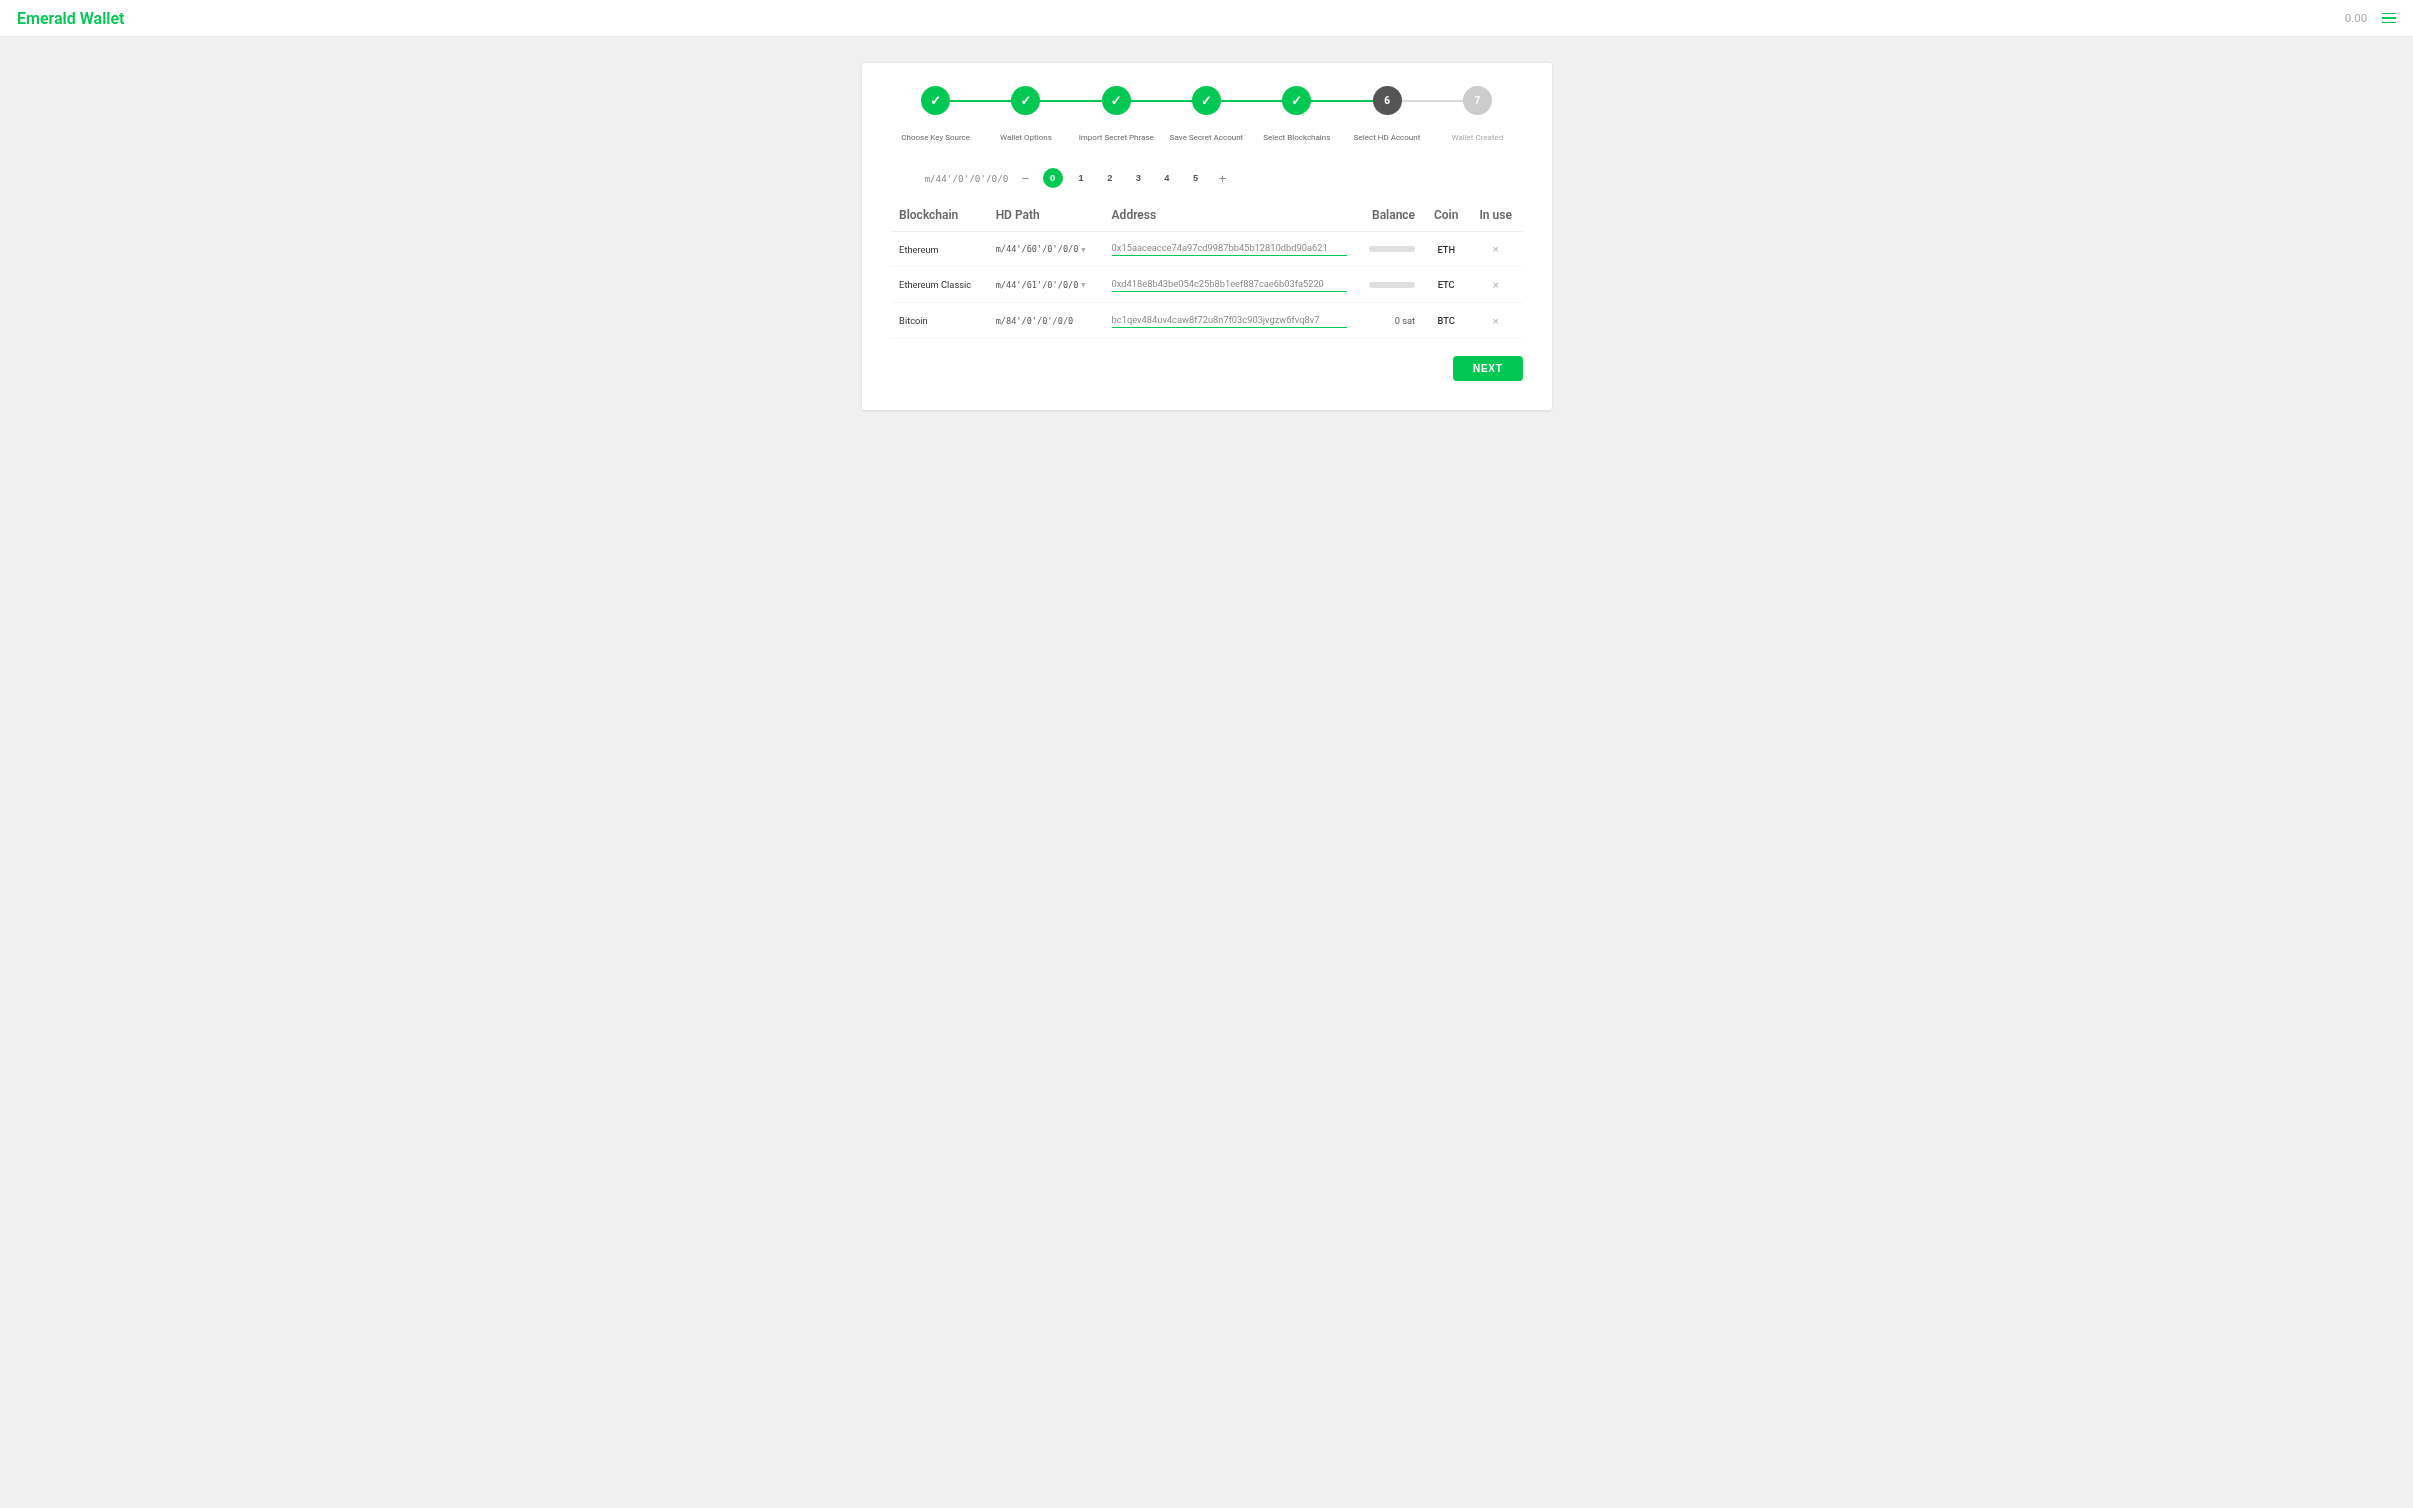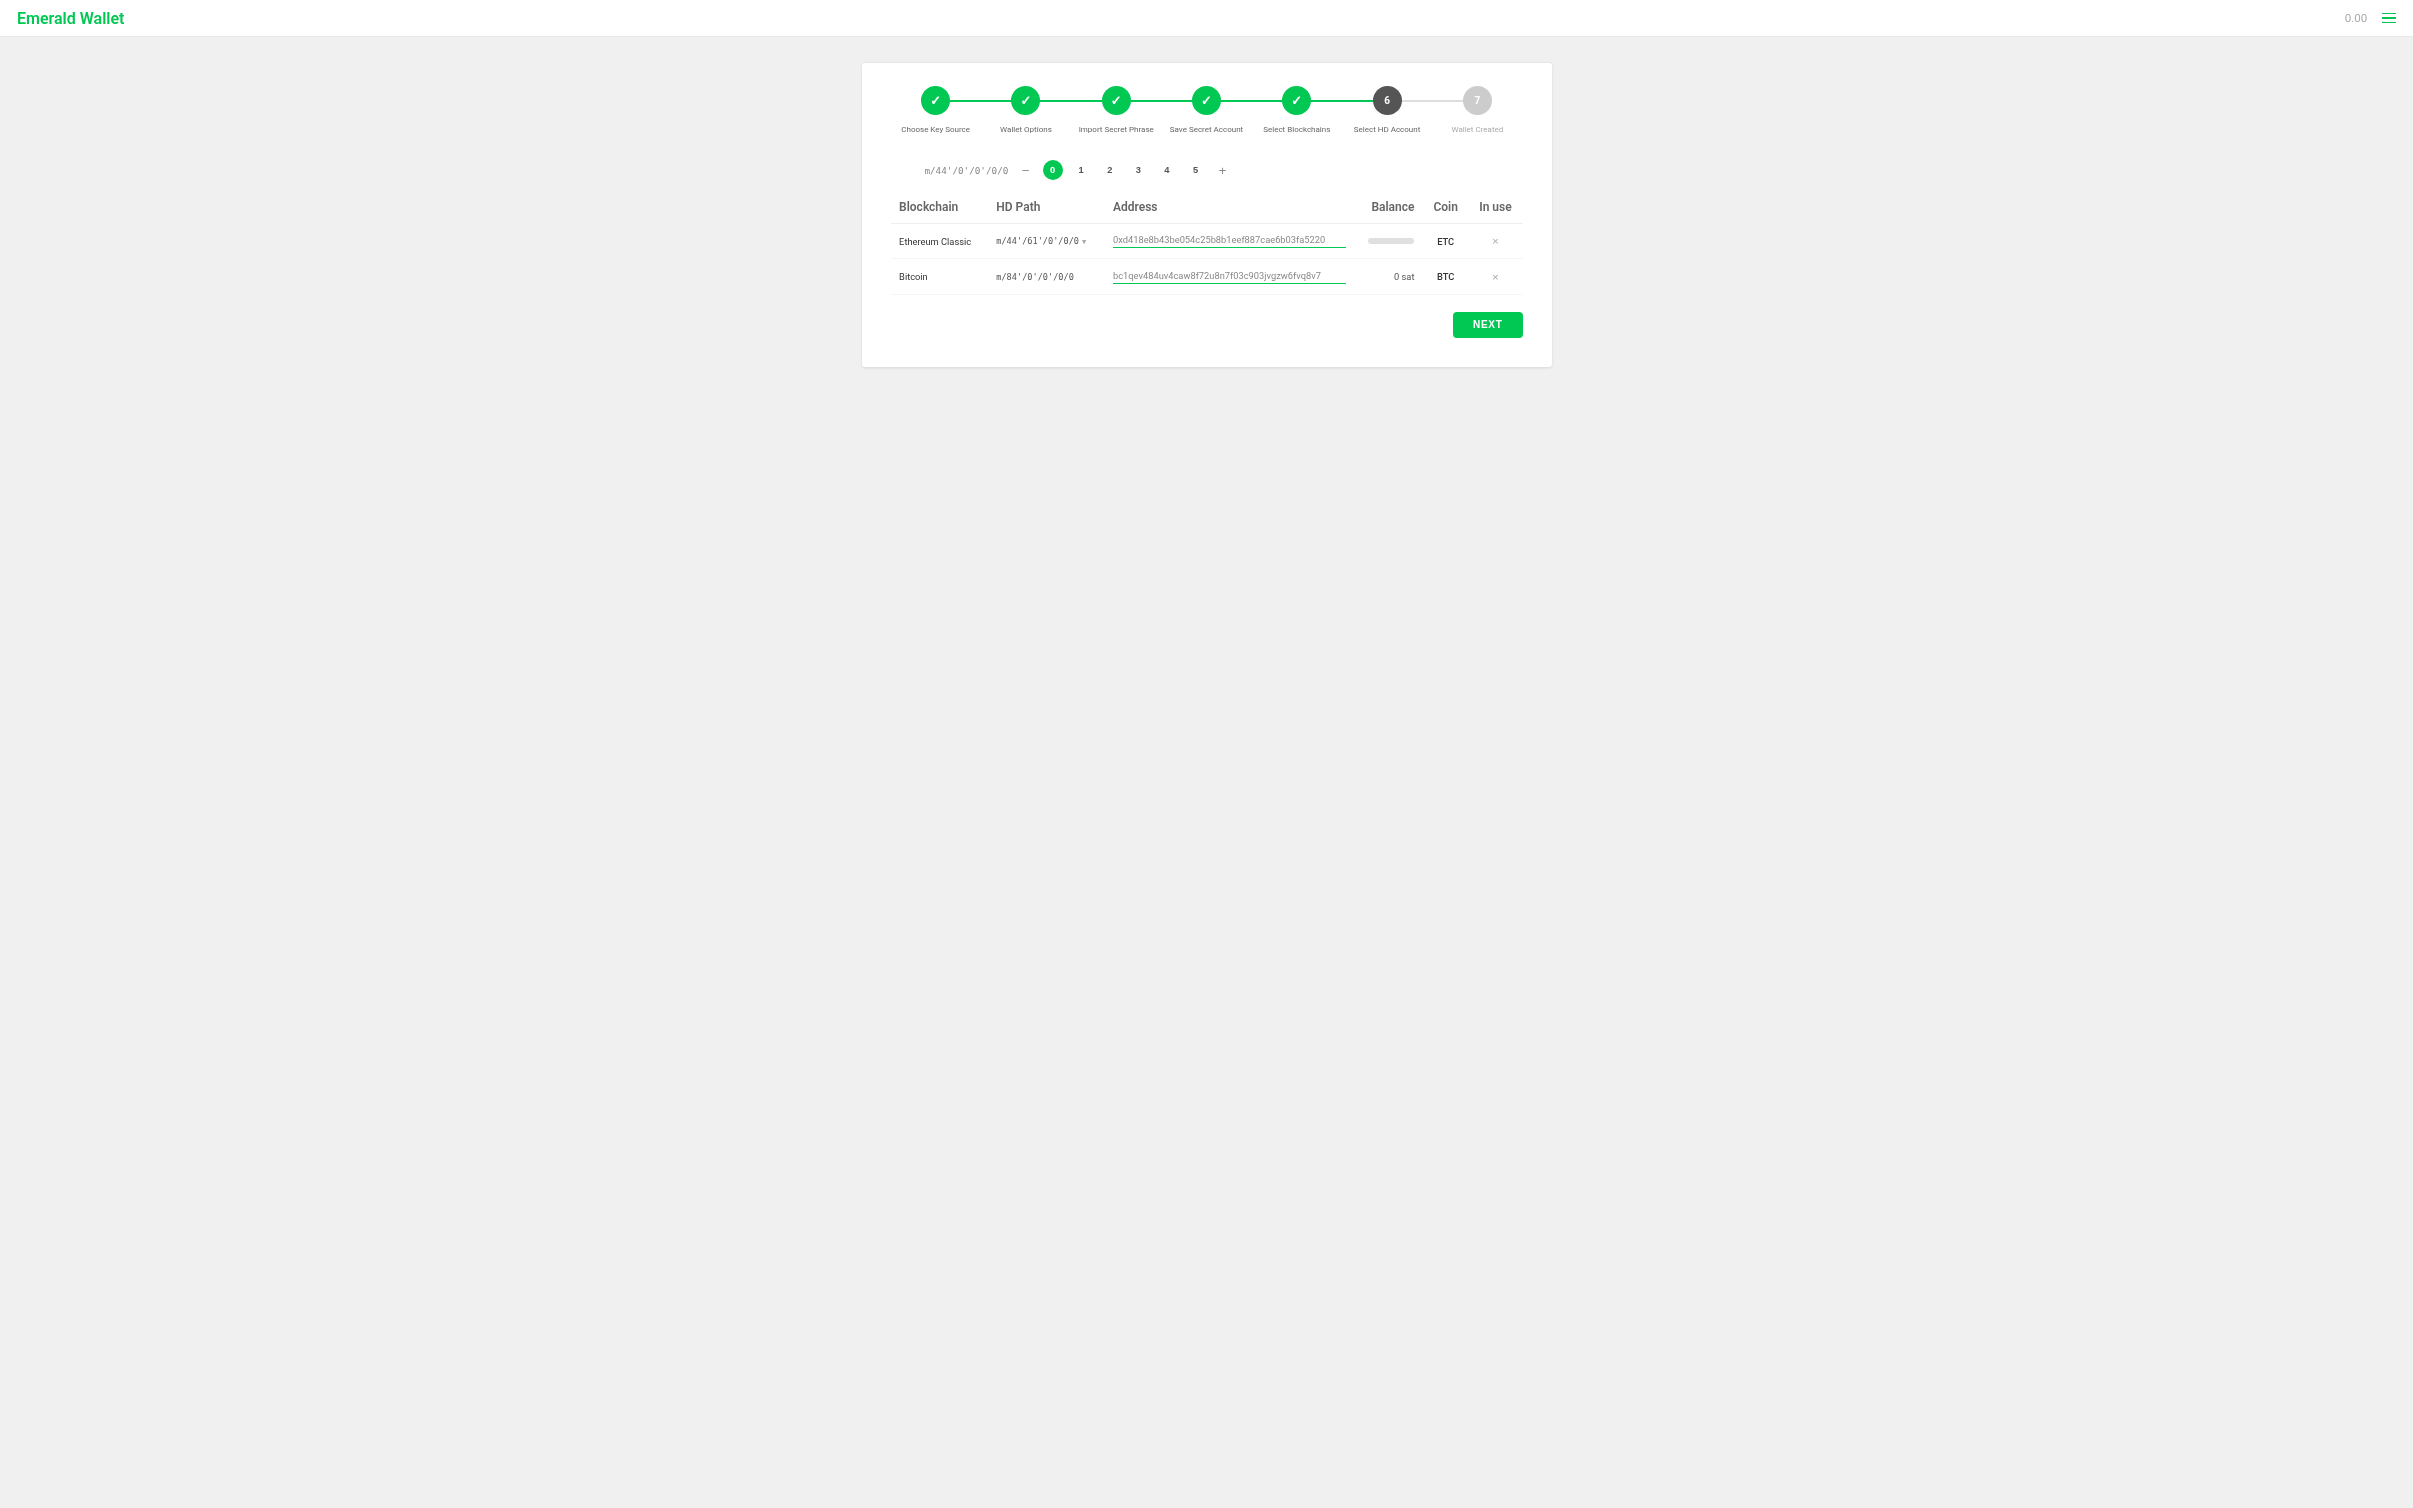--- a/index.html
+++ b/index.html
@@ -107,21 +107,21 @@
     }
     .step-circle.active {
       background: #555;
       color: #fff;
     }
     .step-circle.pending {
       background: #ccc;
       color: #fff;
     }
     .step-label {
-      margin-top: 10px;
+      margin-top: 18px;
       font-size: 8px;
       color: #666;
       text-align: center;
       white-space: nowrap;
     }
     .step-label.pending-label {
       color: #aaa;
     }
     .checkmark {
       font-size: 13px;
@@ -362,20 +362,41 @@
           <th>Blockchain</th>
           <th>HD Path</th>
           <th>Address</th>
           <th class="right">Balance</th>
           <th class="center">Coin</th>
           <th class="center">In use</th>
         </tr>
       </thead>
       <tbody>
 
+        <tr class="table-row">
+          <td>Ethereum</td>
+          <td>
+            <div class="hd-path">
+              <span>m/44'/60'/0'/0/0</span>
+              <span class="chevron">▼</span>
+            </div>
+          </td>
+          <td>
+            <span class="address-text">0x15aaceacce74a97cd9987bb45b12810dbd90a621</span>
+          </td>
+          <td class="right">
+            <div class="balance-bar"></div>
+          </td>
+          <td class="center">
+            <span class="coin-label">ETH</span>
+          </td>
+          <td class="center">
+            <button class="x-btn">×</button>
+          </td>
+        </tr>
 
         <tr class="table-row">
           <td>Ethereum Classic</td>
           <td>
             <div class="hd-path">
               <span>m/44'/61'/0'/0/0</span>
               <span class="chevron">▼</span>
             </div>
           </td>
           <td>

